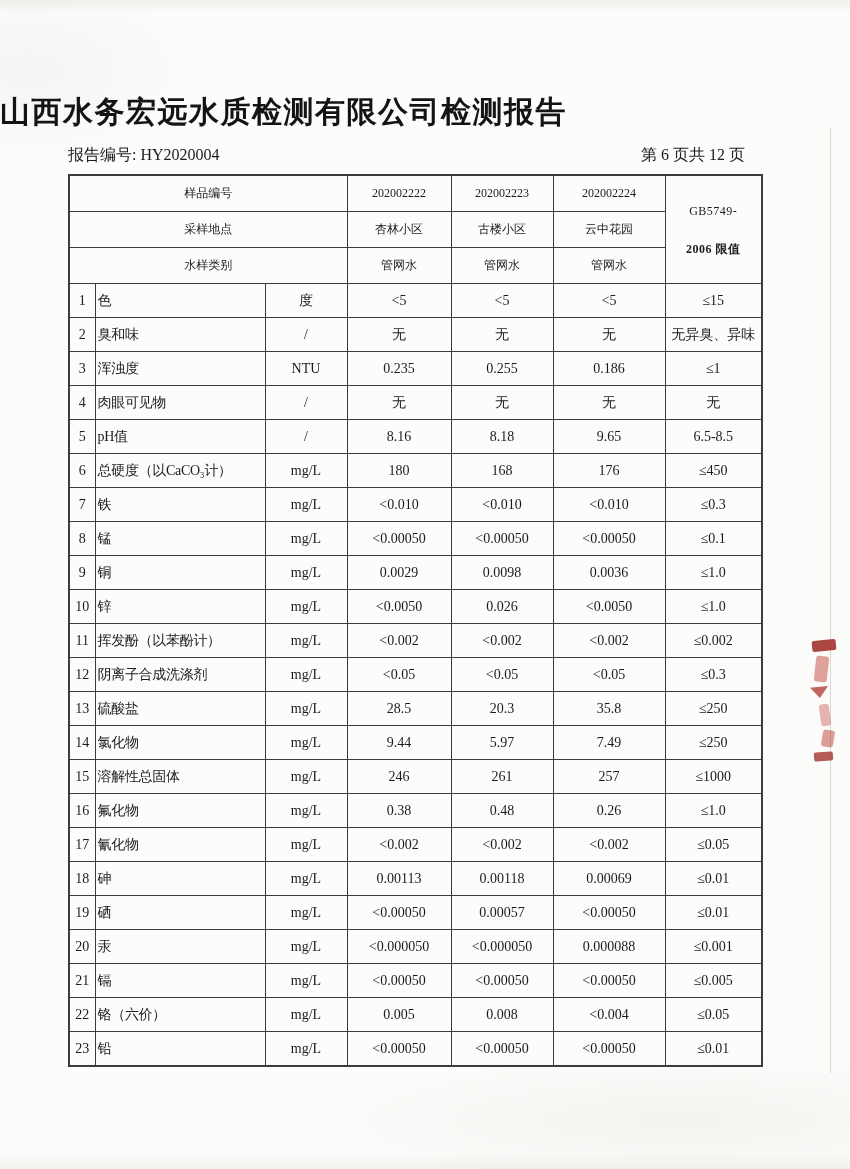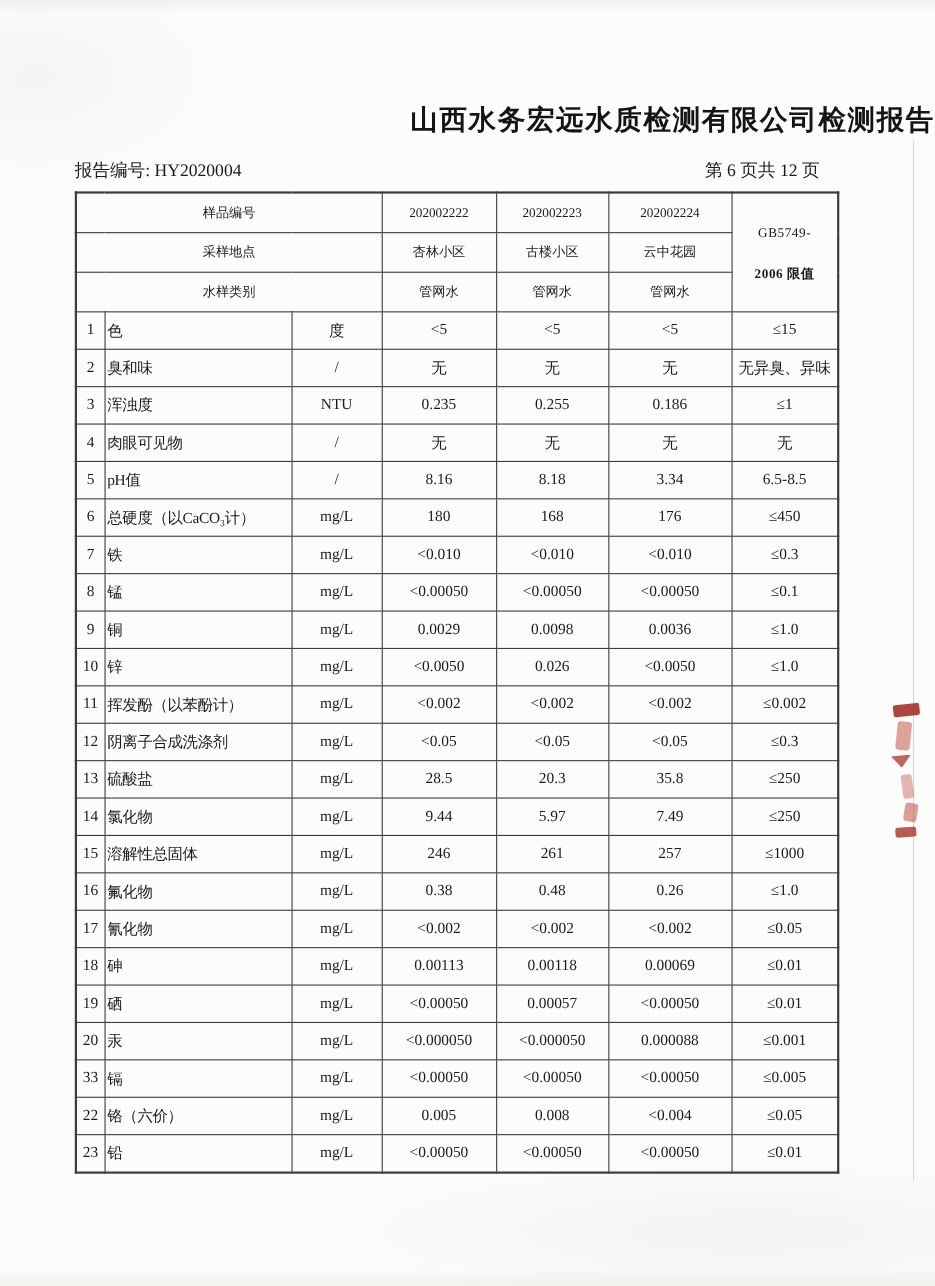--- a/index.html
+++ b/index.html
@@ -8,22 +8,22 @@
     font-family:"Liberation Serif","DejaVu Serif",serif; color:#1b1b1d;
     background:
       radial-gradient(ellipse 260px 140px at 30px 70px, rgba(125,135,125,.06), transparent 70%),
       radial-gradient(ellipse 520px 90px at 680px 1120px, rgba(120,126,114,.07), transparent 75%),
       linear-gradient(180deg, rgba(148,158,142,.12), rgba(148,158,142,0) 12px),
       linear-gradient(0deg, rgba(148,158,142,.10), rgba(148,158,142,0) 16px),
       #fcfcfa;
   }
   .title {
     position:absolute; top:92px; left:0; width:100%; margin:0;
-    text-align:right; font-family:"Liberation Sans","DejaVu Sans",sans-serif;
-    font-weight:bold; font-size:25px; letter-spacing:1.5px; color:#141416;
+    text-align:left; font-family:"Liberation Sans","DejaVu Sans",sans-serif;
+    font-weight:bold; font-size:30px; letter-spacing:1.5px; color:#141416;
   }
   .meta {
     position:absolute; top:145px; left:68px; right:105px;
     display:flex; justify-content:space-between; font-size:16px; color:#1b1b1d;gap:24px;
   }
   table.report {
     position:absolute; top:174px; left:68px; width:693px;
     border-collapse:collapse; table-layout:fixed;
     font-size:14px; text-align:center;
     border:2px solid #3c3c40;
@@ -132,21 +132,21 @@
       <td class="c-val">无</td>
       <td class="c-val">无</td>
       <td class="c-limit">无</td>
     </tr>
         <tr>
       <td class="c-no">5</td>
       <td class="c-name">pH值</td>
       <td class="c-unit">/</td>
       <td class="c-val">8.16</td>
       <td class="c-val">8.18</td>
-      <td class="c-val">3.34</td>
+      <td class="c-val">9.65</td>
       <td class="c-limit">6.5-8.5</td>
     </tr>
         <tr>
       <td class="c-no">6</td>
       <td class="c-name">总硬度（以CaCO₃计）</td>
       <td class="c-unit">mg/L</td>
       <td class="c-val">180</td>
       <td class="c-val">168</td>
       <td class="c-val">176</td>
       <td class="c-limit">≤450</td>
@@ -271,21 +271,21 @@
         <tr>
       <td class="c-no">20</td>
       <td class="c-name">汞</td>
       <td class="c-unit">mg/L</td>
       <td class="c-val">&lt;0.000050</td>
       <td class="c-val">&lt;0.000050</td>
       <td class="c-val">0.000088</td>
       <td class="c-limit">≤0.001</td>
     </tr>
         <tr>
-      <td class="c-no">33</td>
+      <td class="c-no">21</td>
       <td class="c-name">镉</td>
       <td class="c-unit">mg/L</td>
       <td class="c-val">&lt;0.00050</td>
       <td class="c-val">&lt;0.00050</td>
       <td class="c-val">&lt;0.00050</td>
       <td class="c-limit">≤0.005</td>
     </tr>
         <tr>
       <td class="c-no">22</td>
       <td class="c-name">铬（六价）</td>

